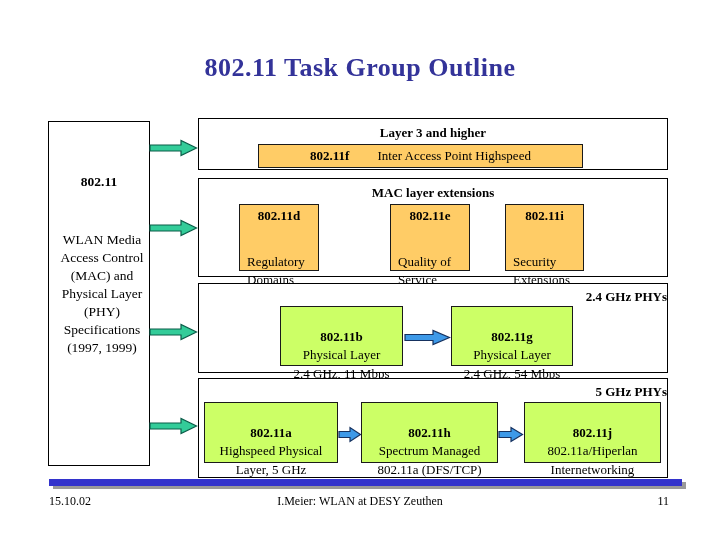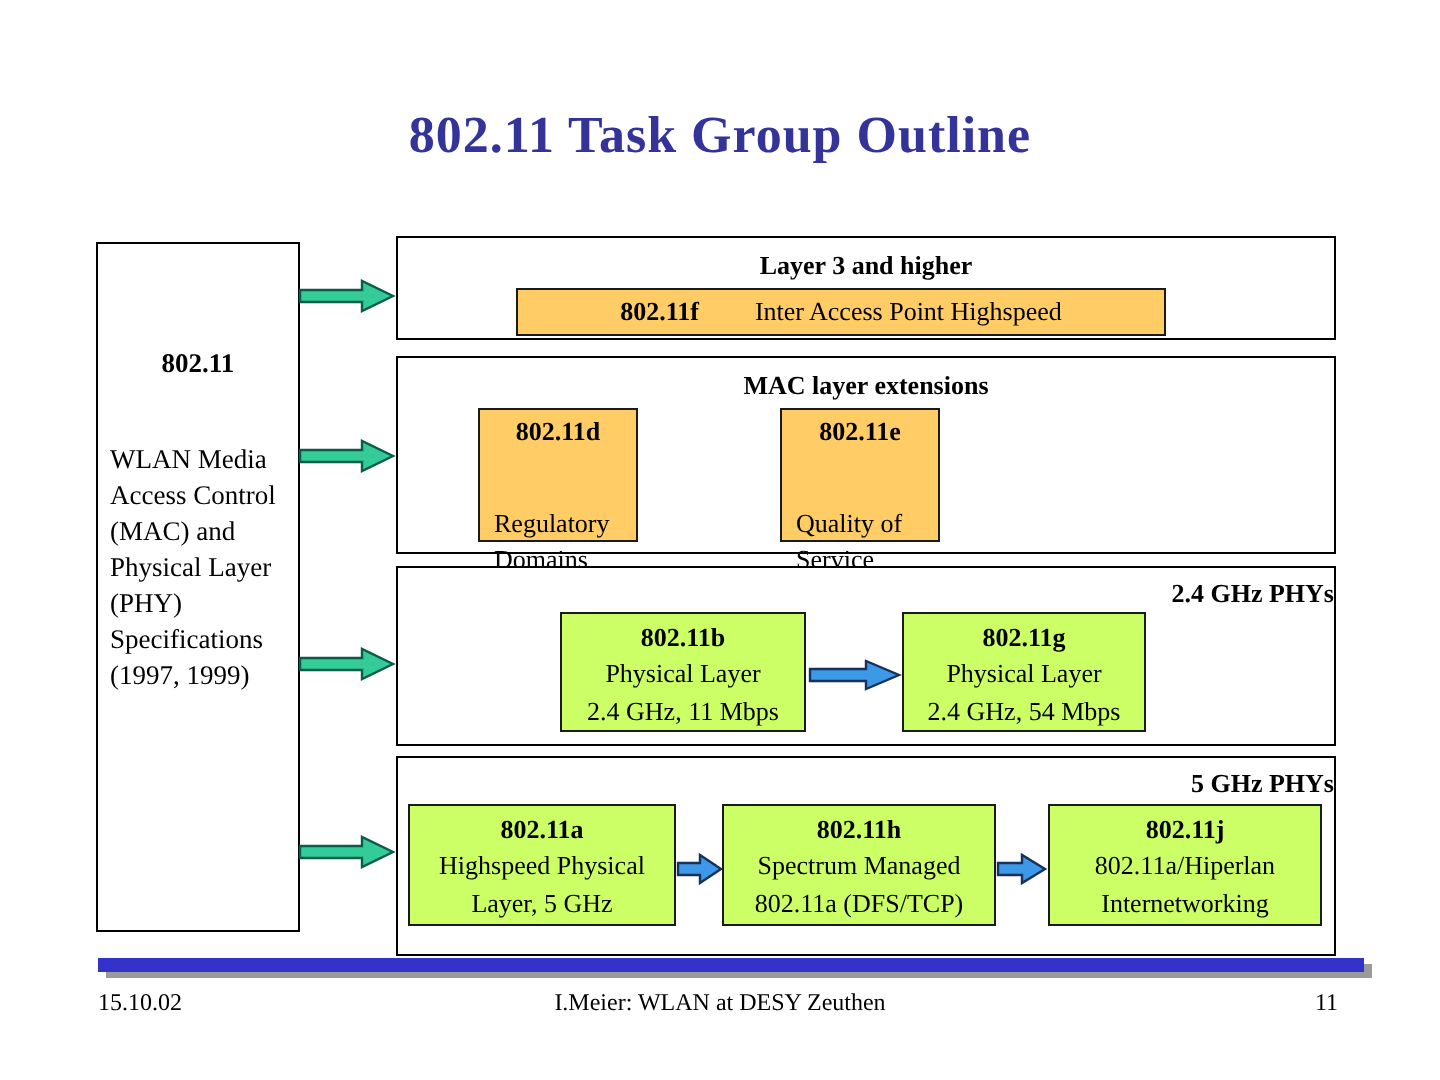--- a/index.html
+++ b/index.html
@@ -10,42 +10,42 @@
   }
   .page-title {
     position:absolute; top:53px; left:0; width:100%;
     text-align:center; font-weight:bold; font-size:26px;
     color:var(--title-color,#333399); letter-spacing:0.5px;
   }
   .outlined { border:1.5px solid #000; background:#fff; }
   
   .left-panel { position:absolute; left:48px; top:121px; width:102px; height:345px; }
   .left-panel .heading { margin-top:52px; text-align:center; font-weight:bold; font-size:13.5px; }
-  .left-panel .desc { margin-top:31px; padding-left:6px; font-size:13.5px; line-height:18px; }
+  .left-panel .desc { margin-top:41px; padding-left:6px; font-size:13.5px; line-height:18px;text-align:center; }
   .multiline { white-space:pre-line; }
   
   .flow-arrow { position:absolute; left:149px; width:49px; height:18px; }
   .flow-arrow svg { display:block; }
   .flow-arrow polygon { fill:var(--arrow-teal,#33CC99); stroke:#0b5d49; stroke-width:1.2; }
   
   .section { position:absolute; left:198px; width:470px; }
   .sec-header { font-weight:bold; font-size:13px; }
   .sec-header.centered { text-align:center; padding-top:6px; }
   .sec-header.leftish { padding:5px 0 0 7px;text-align:right; }
   .inner-box { position:absolute; border:1px solid #1a1a1a; font-size:13px; }
   .orange { background:var(--box-orange,#FFCC66); }
   .green  { background:var(--box-green,#CCFF66); }
   .id-line { font-weight:bold; text-align:center; }
   
   .f-box { display:flex; align-items:center; justify-content:center; gap:28px; }
   
   .mac-box .id-line { margin-top:3px; }
   .mac-box .box-desc { margin-top:29px; padding-left:7px; line-height:17.5px; }
   
-  .phy-box { text-align:center; padding-top:2px; }
+  .phy-box { text-align:center; padding-top:20px; }
   .phy-box .box-desc { line-height:18.5px; }
   .phy-box .id-line { line-height:19px; }
   
   .blue-arrow { position:absolute; height:17px; }
   .blue-arrow svg { display:block; }
   .blue-arrow polygon { fill:var(--arrow-blue,#3D99E8); stroke:#16315e; stroke-width:1.2; }
   
   .footer-bar {
     position:absolute; left:49px; top:479px; width:633px; height:7px;
     background:var(--footer-bar-blue,#3333CC);
@@ -108,20 +108,25 @@
     <div class="inner-box orange mac-box" style="left:40px; top:25px; width:80px; height:67px">
       <div class="id-line">802.11d</div>
       <div class="box-desc multiline">Regulatory
 Domains</div>
     </div>
     <div class="inner-box orange mac-box" style="left:191px; top:25px; width:80px; height:67px">
       <div class="id-line">802.11e</div>
       <div class="box-desc multiline">Quality of
 Service</div>
     </div>
+    <div class="inner-box orange mac-box" style="left:306px; top:25px; width:79px; height:67px">
+      <div class="id-line">802.11i</div>
+      <div class="box-desc multiline">Security
+Extensions</div>
+    </div>
   </div>
 
   <div class="section outlined" style="top:283px; height:90px">
     <div class="sec-header leftish">2.4 GHz PHYs</div>
     <div class="inner-box green phy-box" style="left:81px; top:22px; width:123px; height:60px">
       <div class="id-line">802.11b</div>
       <div class="box-desc multiline">Physical Layer
 2.4 GHz, 11 Mbps</div>
     </div>
     <div class="blue-arrow" style="left:205px; top:45px">

